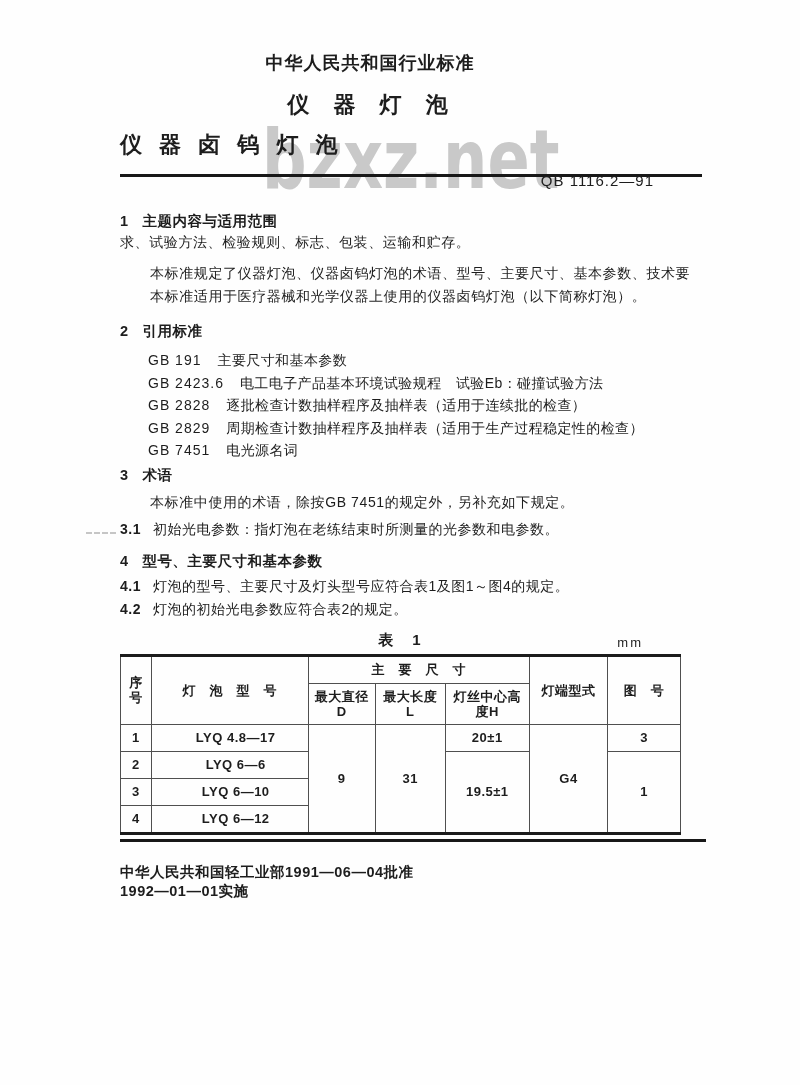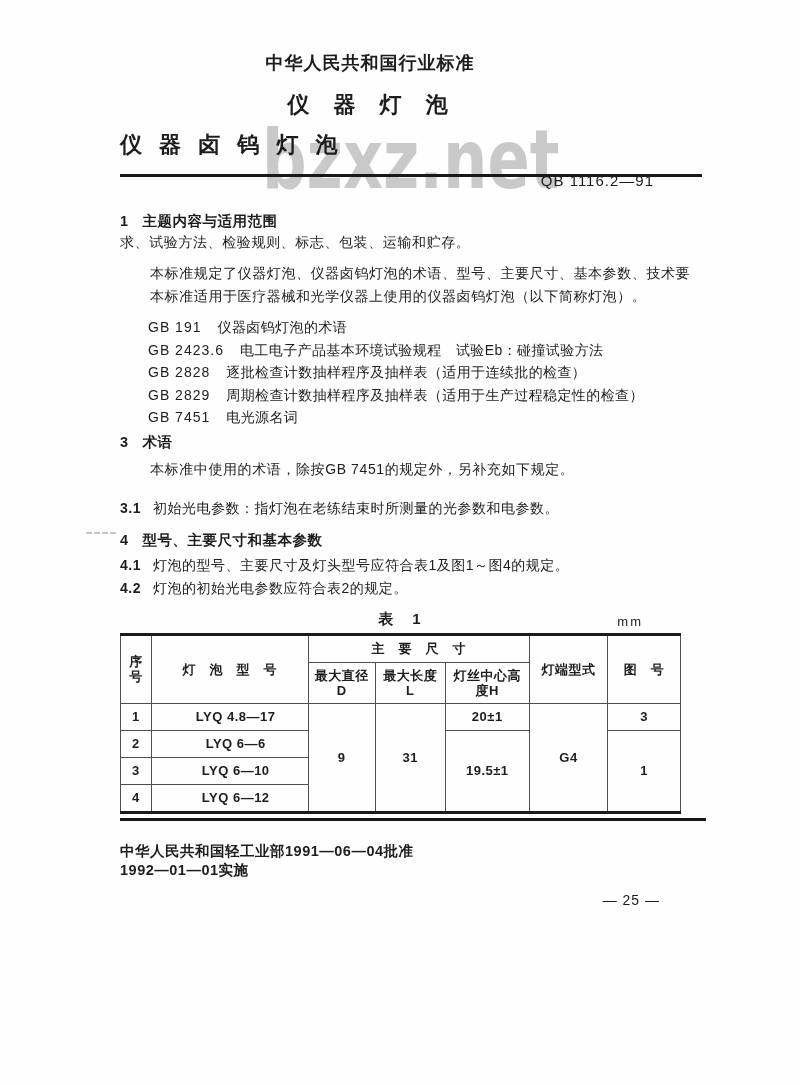--- a/index.html
+++ b/index.html
@@ -36,21 +36,21 @@
   .bodyline { font-size:14px; line-height:23px; letter-spacing:0.6px; }
   .indent { padding-left:30px; }
   .p1 { margin-top:8px; }
 
   .refs { margin-top:8px; }
   .ref { padding-left:28px; font-size:14px; line-height:22.5px; letter-spacing:0.4px; }
   .ref .code { display:inline-block; margin-right:16px; letter-spacing:1px; }
 
   .clause { font-size:14px; line-height:23px; letter-spacing:0.5px; }
   .clause .cnum { font-weight:bold; display:inline-block; margin-right:12px; }
-  .c31 { margin-top:16px; }
+  .c31 { margin-top:4px; }
   .c41 { margin-top:4px; }
 
   .intro { margin-top:6px; }
 
   .table-title-row { position:relative; margin-top:10px; width:561px; text-align:center; font-size:15px; font-weight:bold; line-height:18px; letter-spacing:2px; }
   .table-unit { position:absolute; right:38px; top:3px; font-weight:normal; font-size:13px; letter-spacing:2px; }
 
   table.t1 {
     width:561px; margin-top:5px; border-collapse:collapse; table-layout:fixed;
     border-top:3px solid #1b1b1b; border-bottom:3px solid #1b1b1b;
@@ -89,23 +89,26 @@
 
     <div class="rule"></div>
 
     <div class="sec-heading h1">
       <span class="num">1</span><span>主题内容与适用范围</span>
     </div>
     <div class="bodyline">求、试验方法、检验规则、标志、包装、运输和贮存。</div>
     <div class="bodyline indent p1">本标准规定了仪器灯泡、仪器卤钨灯泡的术语、型号、主要尺寸、基本参数、技术要</div>
     <div class="bodyline indent">本标准适用于医疗器械和光学仪器上使用的仪器卤钨灯泡（以下简称灯泡）。</div>
 
+    <div class="sec-heading h2">
+      <span class="num">2</span><span>引用标准</span>
+    </div>
     <div class="refs">
       <div class="ref">
-        <span class="code">GB 191</span><span>仪器卤钨灯泡的术语</span>
+        <span class="code">GB 191</span><span>主要尺寸和基本参数</span>
       </div>
       <div class="ref">
         <span class="code">GB 2423.6</span><span>电工电子产品基本环境试验规程　试验Eb：碰撞试验方法</span>
       </div>
       <div class="ref">
         <span class="code">GB 2828</span><span>逐批检查计数抽样程序及抽样表（适用于连续批的检查）</span>
       </div>
       <div class="ref">
         <span class="code">GB 2829</span><span>周期检查计数抽样程序及抽样表（适用于生产过程稳定性的检查）</span>
       </div>
@@ -190,16 +193,15 @@
           <td class="model">LYQ 6—12</td>
         </tr>
       </tbody>
     </table>
 
     <div class="footer-rule"></div>
     <div class="footer-row">
       <span>中华人民共和国轻工业部1991—06—04批准</span>
       <span class="impl">1992—01—01实施</span>
     </div>
-    <div class="page-no">— 25 —</div>
 
   </div>
 </div>
 
 </body></html>

